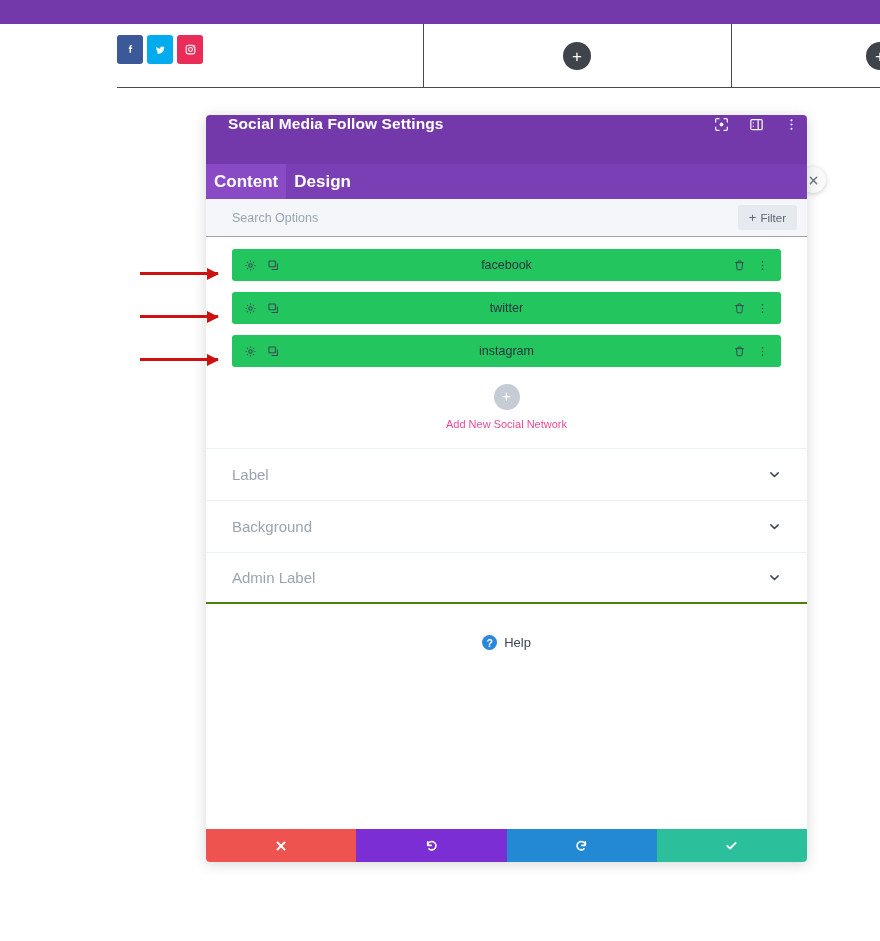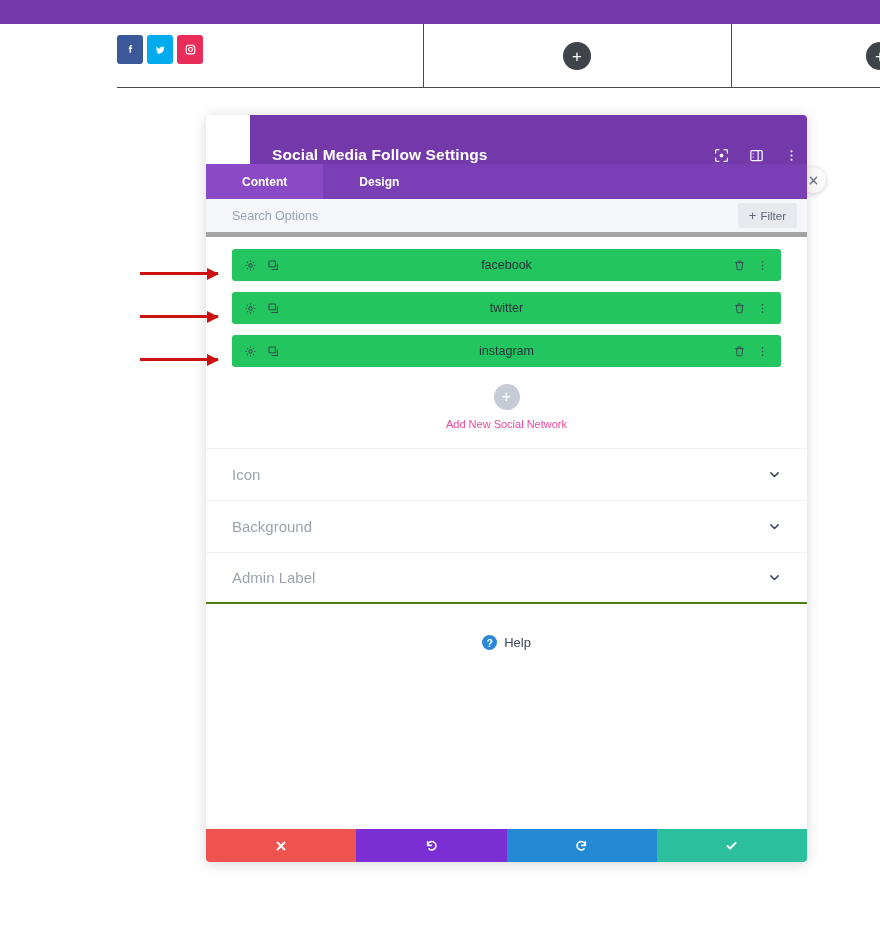--- a/index.html
+++ b/index.html
@@ -146,24 +146,23 @@
     align-items: center;
     justify-content: center;
     z-index: 20;
     cursor: pointer;
   }
 
   .modal-header {
     height: 49px;
     background: #7339ab;
     display: flex;
-    align-items: flex-end;
+    align-items: flex-start;
     padding: 0 7px 0 22px;
     flex: none;
-    margin-left: 44px;
   }
   .modal-title {
     color: #ffffff;
     font-size: 15.5px;
     font-weight: bold;
     letter-spacing: 0.1px;
     flex: 1;
   }
   .header-icons {
     display: flex;
@@ -184,31 +183,31 @@
     background: #7b3fb5;
     display: flex;
     flex: none;
   }
   .tab {
     height: 35px;
     display: flex;
     align-items: center;
     justify-content: center;
     color: #ffffff;
-    font-size: 12px;
+    font-size: 17px;
     font-weight: bold;
-    padding: 0 36px;
+    padding: 0 8px;
     cursor: pointer;
   }
   .tab.active { background: #8a4ac6; }
 
   .search-bar {
     height: 38px;
     background: #f4f6f9;
-    border-bottom: 5px solid #a3a3a3;
+    border-bottom: 1px solid #a3a3a3;
     display: flex;
     align-items: center;
     padding: 0 10px 0 26px;
     flex: none;
   }
   .search-input {
     flex: 1;
     border: none;
     outline: none;
     background: transparent;
@@ -568,21 +567,21 @@
       </div>
 
       <div class="add-network">
         <div class="add-circle">+</div>
         <div class="add-network-label">Add New Social Network</div>
       </div>
     </div>
 
     <div class="accordion">
       <div class="acc-item">
-        <span class="acc-label">Icon</span>
+        <span class="acc-label">Label</span>
         <span class="acc-chevron">
           <svg width="13" height="13" viewBox="0 0 16 16" fill="none" stroke="#3d4754" stroke-width="1.8" stroke-linecap="round" stroke-linejoin="round">
               <polyline points="3.5,6 8,10.5 12.5,6"></polyline>
             </svg>
         </span>
       </div>
       <div class="acc-item">
         <span class="acc-label">Background</span>
         <span class="acc-chevron">
           <svg width="13" height="13" viewBox="0 0 16 16" fill="none" stroke="#3d4754" stroke-width="1.8" stroke-linecap="round" stroke-linejoin="round">

